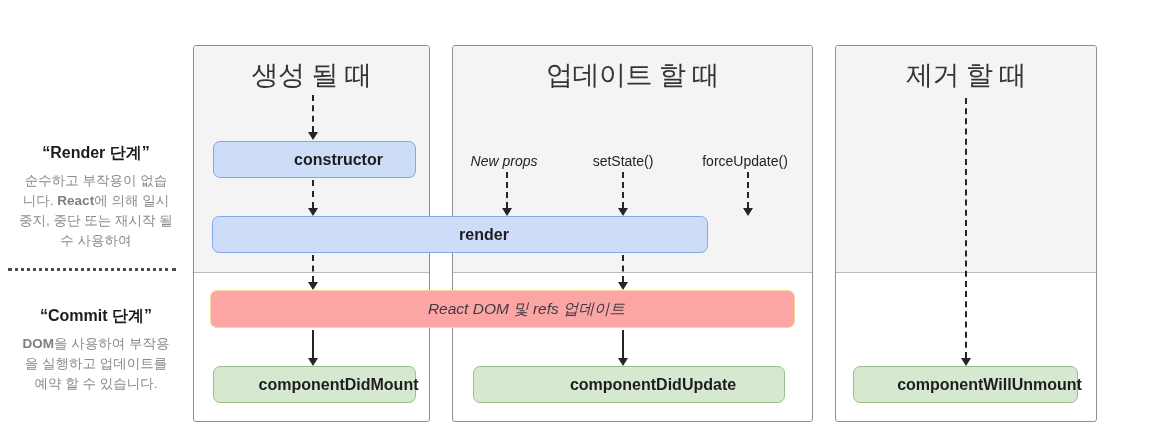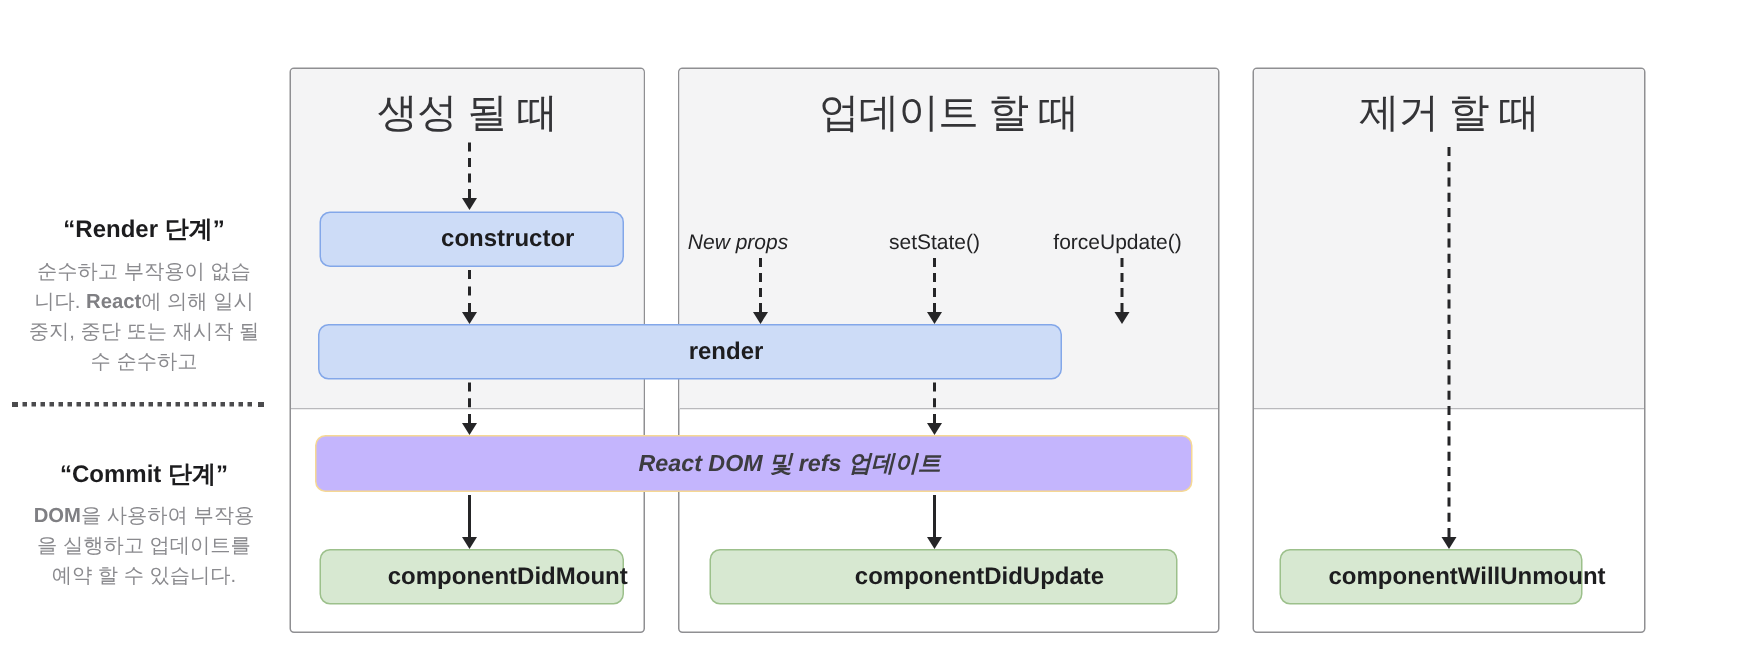--- a/index.html
+++ b/index.html
@@ -38,22 +38,22 @@
   }
 
   
   .node {
     position: absolute; display: flex; align-items: center; justify-content: center;
     font-size: 16px; font-weight: bold; color: #1d1d1f;
     border-radius: 7px; z-index: 5; padding-left: 48px;
   }
   .node.blue   { background: #cddcf7; border: 1.5px solid #83a7e9; }
   .node.green  { background: #d7e8d1; border: 1.5px solid #9cc08b; }
-  .node.orange { background: #c4b5fd; border: 1.5px solid #f6d894;
-                 font-weight: bold; font-style: italic; font-size: 15.5px; color: #3c3c40; }
+  .node.orange { background: #fca5a5; border: 1.5px solid #f6d894;
+                 font-weight: normal; font-style: italic; font-size: 15.5px; color: #3c3c40; }
 
   
   .trigger {
     position: absolute; transform: translateX(-50%);
     font-size: 14px; color: #232325; white-space: nowrap; z-index: 4;
   }
   .trigger.italic { font-style: italic; }
 
   
   .arrow { position: absolute; width: 0; z-index: 6; }
@@ -69,21 +69,21 @@
 <body>
 
 <div class="canvas">
 
   <div class="phase-block" style="top:143px;">
     <div class="phase-title">“Render 단계”</div>
     <div class="phase-desc">
         <div>순수하고 부작용이 없습</div>
         <div>니다. <b>React</b>에 의해 일시</div>
         <div>중지, 중단 또는 재시작 될</div>
-        <div>수 순수하고</div>
+        <div>수 사용하여</div>
       </div>
   </div>
 
   <div class="dotted-divider"></div>
 
   <div class="phase-block" style="top:306px;">
     <div class="phase-title">“Commit 단계”</div>
     <div class="phase-desc">
         <div><b>DOM</b>을 사용하여 부작용</div>
         <div>을 실행하고 업데이트를</div>
@@ -99,30 +99,30 @@
   <div class="column" style="left:452px; width:361px;">
     <div class="render-zone"></div>
     <div class="col-header">업데이트 할 때</div>
   </div>
 
   <div class="column" style="left:835px; width:262px;">
     <div class="render-zone"></div>
     <div class="col-header">제거 할 때</div>
   </div>
 
-  <div class="trigger italic" style="left:492px; top:153px;">New props</div>
+  <div class="trigger italic" style="left:504px; top:153px;">New props</div>
   <div class="trigger" style="left:623px; top:153px;">setState()</div>
   <div class="trigger" style="left:745px; top:153px;">forceUpdate()</div>
 
   <div class="node blue" style="left:213px; top:141px; width:203px; height:37px;">constructor</div>
   <div class="node blue" style="left:212px; top:216px; width:496px; height:37px;">render</div>
   <div class="node orange" style="left:210px; top:290px; width:585px; height:38px;">React DOM 및 refs 업데이트</div>
   <div class="node green" style="left:213px; top:366px; width:203px; height:37px;">componentDidMount</div>
   <div class="node green" style="left:473px; top:366px; width:312px; height:37px;">componentDidUpdate</div>
-  <div class="node green" style="left:853px; top:366px; width:202px; height:37px;">componentWillUnmount</div>
+  <div class="node green" style="left:853px; top:366px; width:225px; height:37px;">componentWillUnmount</div>
 
   <div class="arrow dashed" style="left:312px; top:95px;  height:37px;"></div>
   <div class="arrow dashed" style="left:312px; top:180px; height:28px;"></div>
   <div class="arrow dashed" style="left:312px; top:255px; height:27px;"></div>
   <div class="arrow solid" style="left:312px; top:330px; height:28px;"></div>
 
   <div class="arrow dashed" style="left:506px; top:172px; height:36px;"></div>
   <div class="arrow dashed" style="left:622px; top:172px; height:36px;"></div>
   <div class="arrow dashed" style="left:747px; top:172px; height:36px;"></div>
   <div class="arrow dashed" style="left:622px; top:255px; height:27px;"></div>

